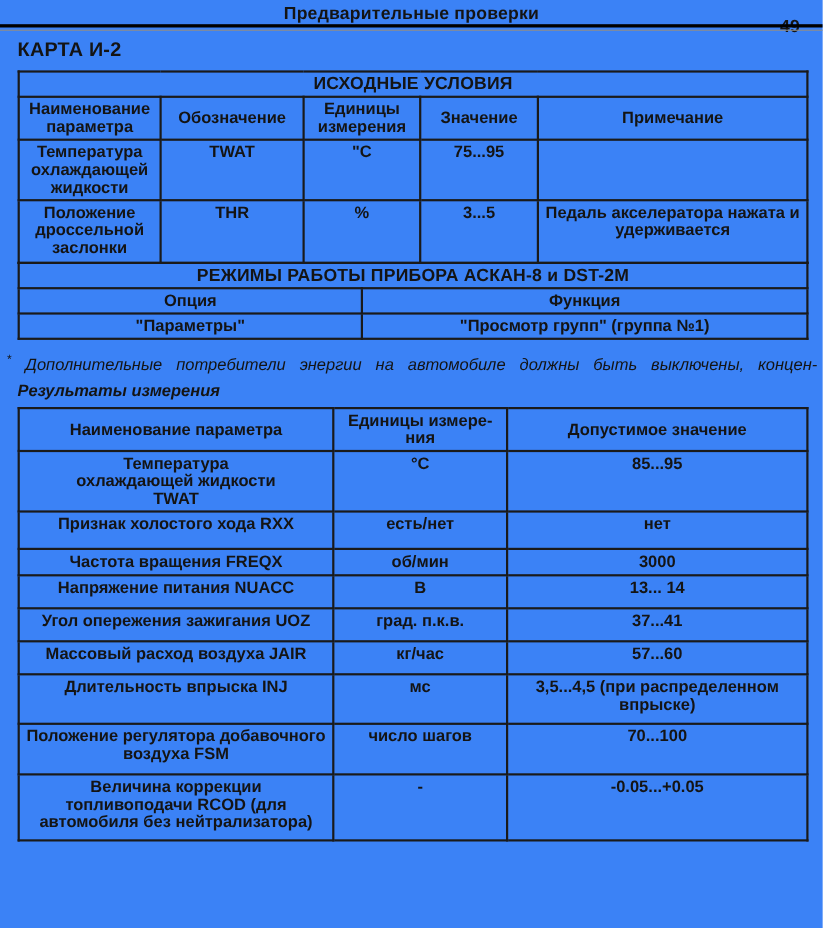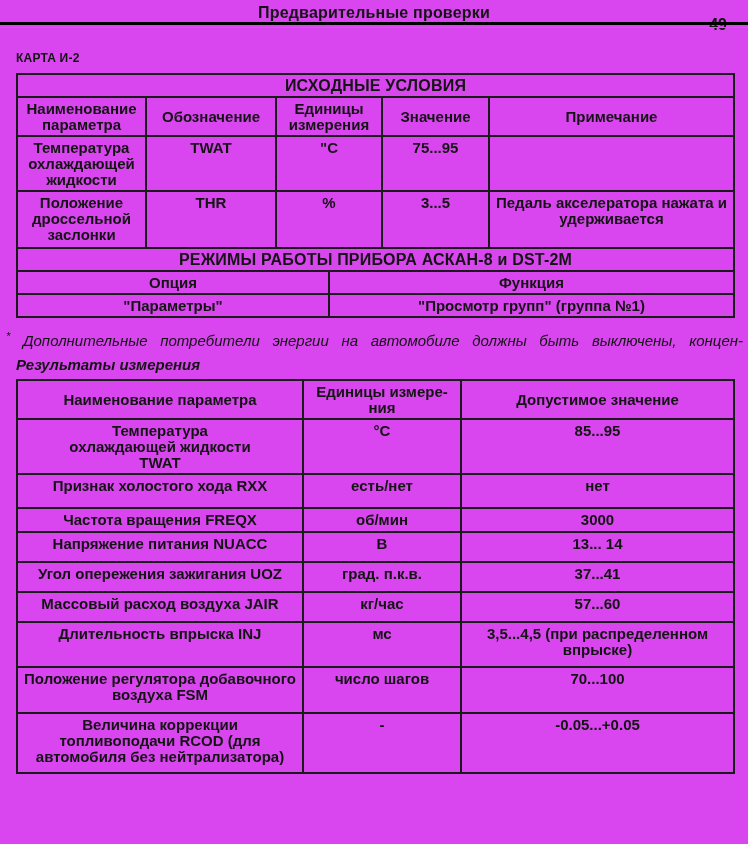--- a/index.html
+++ b/index.html
@@ -2,31 +2,31 @@
 <html lang="ru"><head>
 <meta charset="utf-8">
 <style>
   html,body{margin:0;padding:0;background:#ffffff;}
   body{
     width:748px;height:844px;
     font-family:"Liberation Sans", sans-serif;
     color:#141414;
     -webkit-font-smoothing:antialiased;
   }
-  .page{position:relative;width:748px;height:844px;background:#d946ef;overflow:hidden;}
+  .page{position:relative;width:748px;height:844px;background:#3b82f6;overflow:hidden;}
 
   
   .hdr{position:relative;height:30px;}
   .hdr-title{position:absolute;left:0;right:0;top:4px;text-align:center;
              font-size:16px;font-weight:bold;letter-spacing:.2px;}
   .hdr-num{position:absolute;right:21px;top:16px;font-size:16px;font-weight:bold;}
   .rule1{position:absolute;left:0;top:22px;width:748px;height:3px;background:#000;}
   .rule2{position:absolute;left:0;top:27px;width:748px;height:1px;background:#8d8d8d;}
 
-  .card-title{margin:21px 0 0 16px;font-size:12px;font-weight:bold;letter-spacing:.2px;}
+  .card-title{margin:5px 0 0 16px;font-size:18px;font-weight:bold;letter-spacing:.2px;}
 
   
   table{border-collapse:collapse;table-layout:fixed;width:717px;margin-left:16px;}
   td,th{
     border:2px solid #1a1a1a;
     font-size:15px;line-height:16px;font-weight:bold;
     text-align:center;padding:3px 5px 2px;
     overflow:hidden;
   }
   th{vertical-align:middle;margin-top:12px;}

